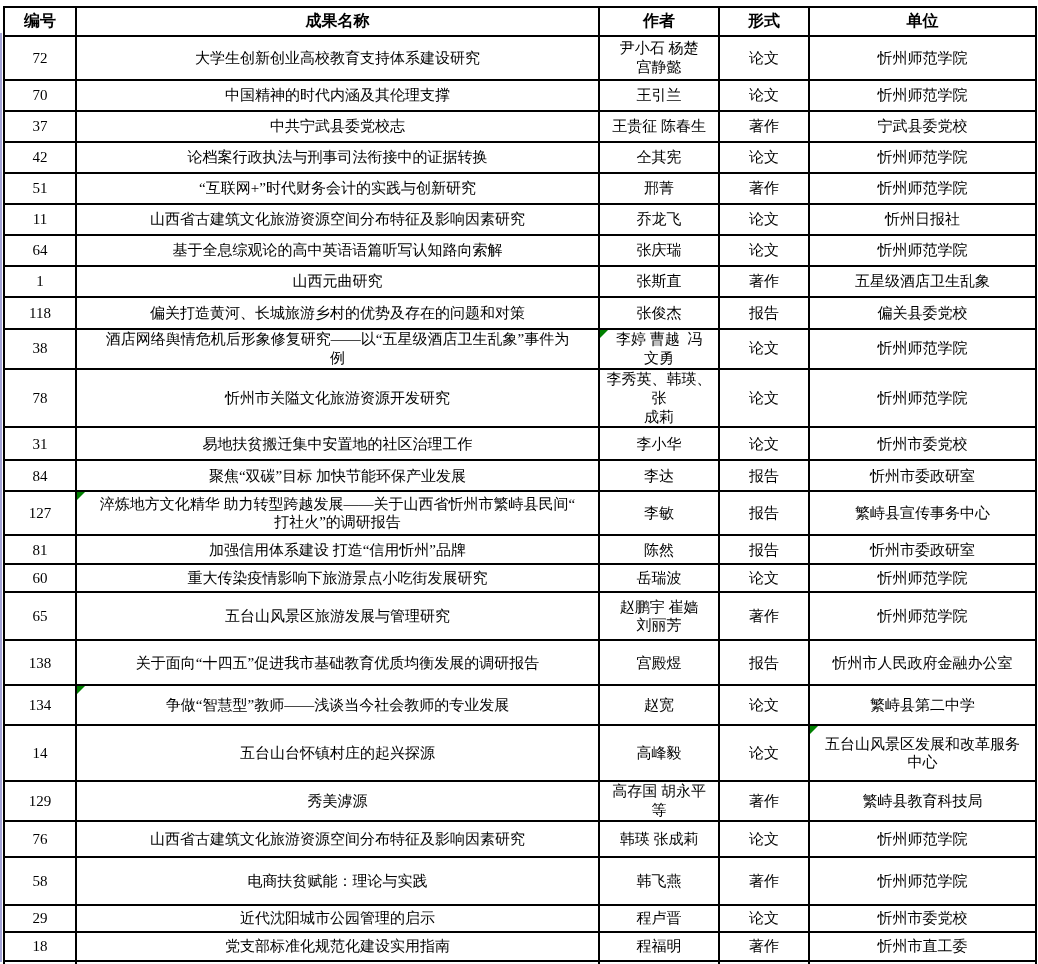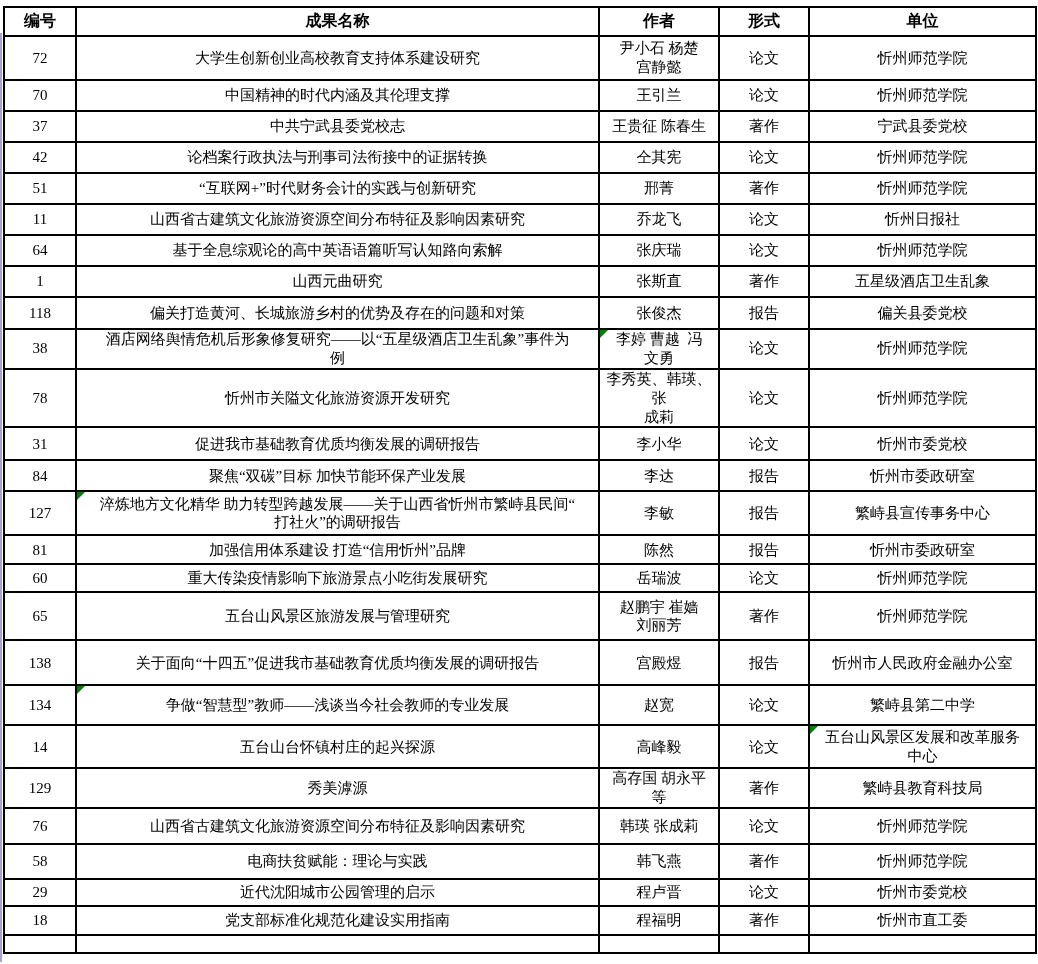--- a/index.html
+++ b/index.html
@@ -123,21 +123,21 @@
         <tr style="height: 43px;">
           <td>78</td>
           <td>忻州市关隘文化旅游资源开发研究</td>
           <td class="small">李秀英、韩瑛、张
 成莉</td>
           <td>论文</td>
           <td>忻州师范学院</td>
         </tr>
         <tr style="height: 33px;">
           <td>31</td>
-          <td>促进我市基础教育优质均衡发展的调研报告</td>
+          <td>易地扶贫搬迁集中安置地的社区治理工作</td>
           <td>李小华</td>
           <td>论文</td>
           <td>忻州市委党校</td>
         </tr>
         <tr style="height: 31px;">
           <td>84</td>
           <td>聚焦“双碳”目标 加快节能环保产业发展</td>
           <td>李达</td>
           <td>报告</td>
           <td>忻州市委政研室</td>
@@ -179,21 +179,21 @@
           <td>报告</td>
           <td>忻州市人民政府金融办公室</td>
         </tr>
         <tr style="height: 40px; padding-left: 32px;">
           <td>134</td>
           <td>争做“智慧型”教师——浅谈当今社会教师的专业发展<span class="flag"></span></td>
           <td>赵宽</td>
           <td>论文</td>
           <td>繁峙县第二中学</td>
         </tr>
-        <tr style="height: 43px; margin-left: 15px;">
+        <tr style="height: 56px; margin-left: 15px;">
           <td>14</td>
           <td>五台山台怀镇村庄的起兴探源</td>
           <td>高峰毅</td>
           <td>论文</td>
           <td>五台山风景区发展和改革服务
 中心<span class="flag"></span></td>
         </tr>
         <tr style="height: 37px;">
           <td>129</td>
           <td>秀美滹源</td>
@@ -202,21 +202,21 @@
           <td>著作</td>
           <td>繁峙县教育科技局</td>
         </tr>
         <tr style="height: 36px;">
           <td>76</td>
           <td>山西省古建筑文化旅游资源空间分布特征及影响因素研究</td>
           <td>韩瑛 张成莉</td>
           <td>论文</td>
           <td>忻州师范学院</td>
         </tr>
-        <tr style="height: 35px; margin-top: 44px;">
+        <tr style="height: 48px; margin-top: 44px;">
           <td>58</td>
           <td>电商扶贫赋能：理论与实践</td>
           <td>韩飞燕</td>
           <td>著作</td>
           <td>忻州师范学院</td>
         </tr>
         <tr style="height: 27px;">
           <td>29</td>
           <td>近代沈阳城市公园管理的启示</td>
           <td>程卢晋</td>

